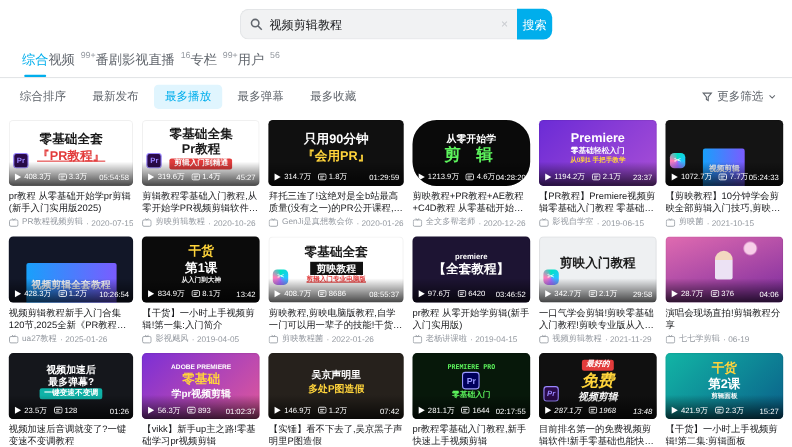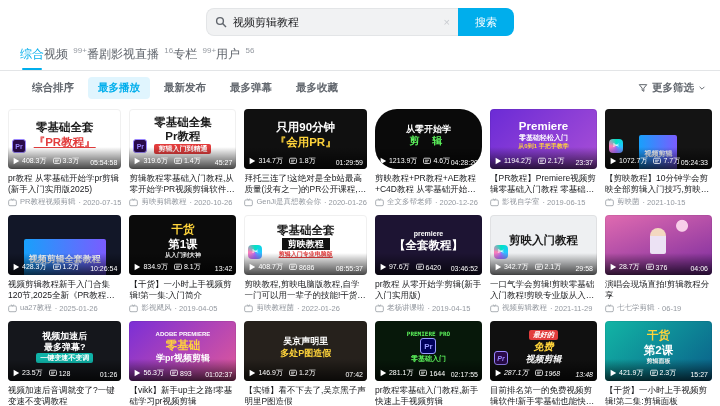--- a/index.html
+++ b/index.html
@@ -7,47 +7,47 @@
   html,body{width:720px;height:406px;overflow:hidden;background:#fff;
     font-family:"Liberation Sans","DejaVu Sans",sans-serif;color:#18191c;}
 
   
   .topbar{display:flex;justify-content:center;align-items:center;padding-top:8px;}
   .searchbox{display:flex;align-items:center;gap:6px;width:252px;height:28px;
     background:#f1f2f3;border:1px solid #e3e5e7;border-right:none;
     border-radius:8px 0 0 8px;padding:0 8px;cursor:text;}
   .searchbox .query{font-size:11px;color:#18191c;flex:1;white-space:nowrap;overflow:hidden;}
   .searchbox .clear{color:#c9ccd0;font-size:11px;cursor:pointer;}
-  .searchbtn{width:56px;height:28px;border:none;background:var(--accent);color:#fff;
+  .searchbtn{width:32px;height:28px;border:none;background:var(--accent);color:#fff;
     font-size:11px;border-radius:0 8px 8px 0;cursor:pointer;font-family:inherit;}
 
   
   .tabs{display:flex;padding:10px 20px 0;border-bottom:1px solid #e3e5e7;}
   .tab{font-size:12px;color:#61666d;padding-bottom:7px;cursor:pointer;position:relative;white-space:nowrap;}
   .tab.active{color:var(--accent);}
   .tab.active::after{content:"";position:absolute;left:2px;right:2px;bottom:0;height:2px;background:var(--accent);border-radius:1px;}
   .tab-count{font-size:8px;color:#9499a0;margin-left:2px;vertical-align:super;}
 
   
-  .filterrow{display:flex;align-items:center;justify-content:space-between;padding:6px 14px 6px 22px;font-weight:bold;}
+  .filterrow{display:flex;align-items:center;justify-content:space-between;padding:6px 14px 6px 8px;}
   .sorts{display:flex;align-items:center;gap:4px;}
   .sort{font-size:10.5px;color:#61666d;padding:4px 10px;border-radius:4px;cursor:pointer;white-space:nowrap;}
   .sort.active{background:var(--accent-bg);color:var(--accent);}
   .more{display:flex;align-items:center;gap:4px;font-size:10.5px;color:#61666d;cursor:pointer;}
   .more svg{stroke:#61666d;}
 
   
   .grid{display:grid;grid-template-columns:repeat(6,1fr);gap:8px 8px;padding:4px 8px 0;}
   .card{cursor:pointer;}
   .thumb{position:relative;height:60px;border-radius:4px;overflow:hidden;background:#ddd;
     box-shadow:inset 0 0 0 1px rgba(0,0,0,.06);}
   .tlines{position:absolute;inset:0;display:flex;flex-direction:column;align-items:center;
     justify-content:center;gap:1px;text-align:center;padding-bottom:8px;}
   .tl{line-height:1.15;font-weight:bold;white-space:nowrap;}
-  .xl{font-size:10px;} .lg{font-size:11.5px;} .md{font-size:9px;} .sm{font-size:7px;} .xs{font-size:6px;}
+  .xl{font-size:15px;} .lg{font-size:11.5px;} .md{font-size:9px;} .sm{font-size:7px;} .xs{font-size:6px;}
   .w{color:#fff;} .k{color:#1a1a1a;} .y{color:#ffd43b;} .r{color:#e23c3c;text-decoration:underline;} .g{color:#5df55d;}
   .sp{letter-spacing:5px;}
   .mono{font-family:"DejaVu Sans Mono",monospace;}
   .box-r{background:#e23c3c;color:#fff;padding:1px 4px;border-radius:2px;}
   .box-k{background:#111;color:#fff;padding:1px 6px;}
   .box-b{background:linear-gradient(90deg,#18a0fb,#7a5cff);color:#fff;padding:15px 5px;border-radius:2px;margin-top:24px;}
   .box-cy{background:#0fb3a8;color:#fff;padding:1px 4px;border-radius:2px;}
   .appsq{background:#2f2f46;color:#c7b8ff;padding:2px 5px;border-radius:2px;font-size:7px;letter-spacing:2px;}
   .prbadge{display:inline-flex;width:16px;height:16px;background:#00005b;color:#9999ff;
     border:1px solid #9999ff;border-radius:3px;font-size:8px;font-weight:bold;
@@ -118,22 +118,22 @@
   </div>
     <div class="tab">
     <span class="tab-label">用户</span>
     <span class="tab-count">56</span>
   </div>
   </div>
 
 <div class="filterrow">
   <div class="sorts">
       <div class="sort">综合排序</div>
+      <div class="sort">最新发布</div>
       <div class="sort active">最多播放</div>
-      <div class="sort">最新发布</div>
       <div class="sort">最多弹幕</div>
       <div class="sort">最多收藏</div>
     </div>
   <div class="more">
     <span style="display:flex">
       <svg width="10" height="10" viewBox="0 0 12 12" fill="none" stroke-width="1.2">
         <path d="M1.5 2 h9 L7 6.2 V10 L5 8.8 V6.2 Z"></path>
       </svg>
     </span>
     <span>更多筛选</span>

